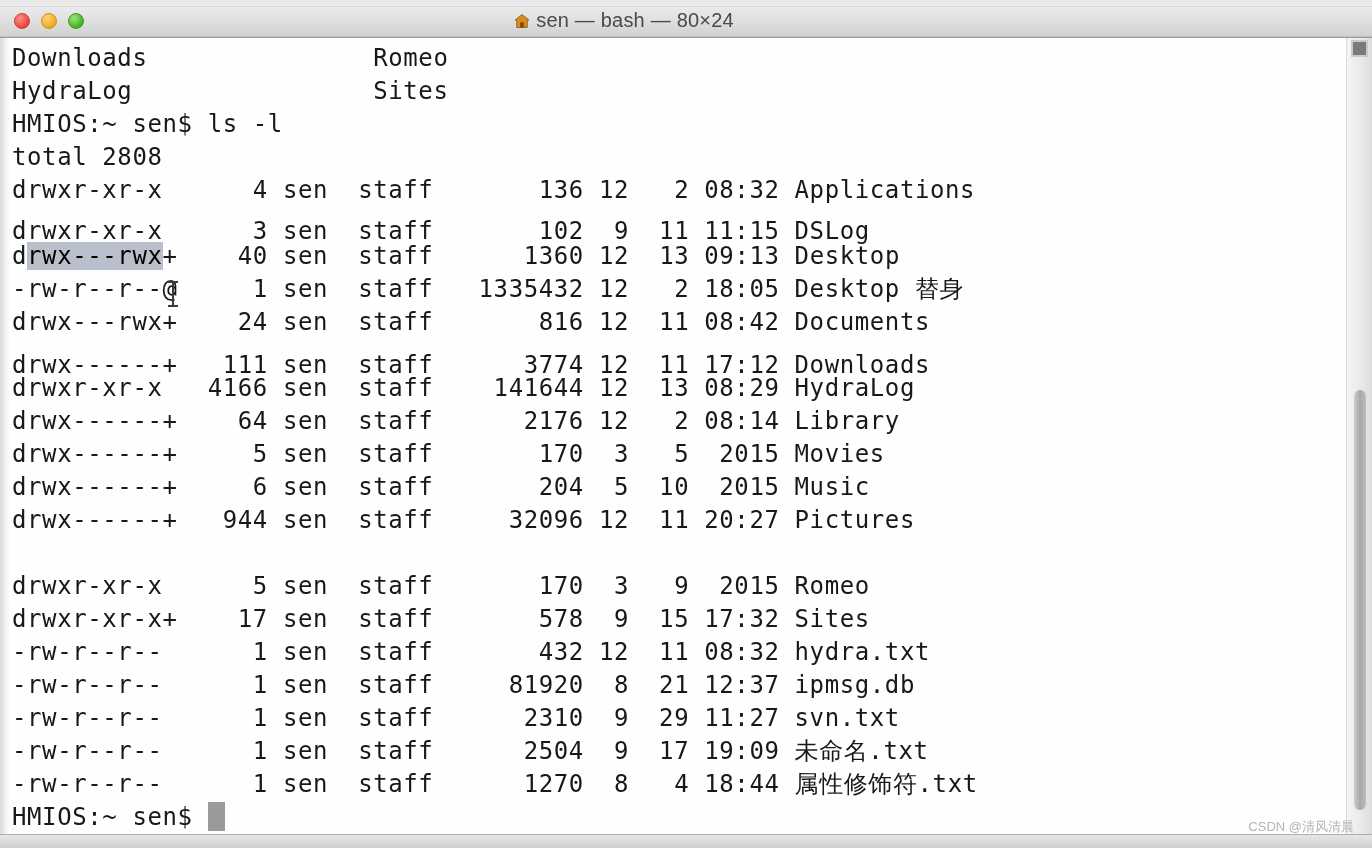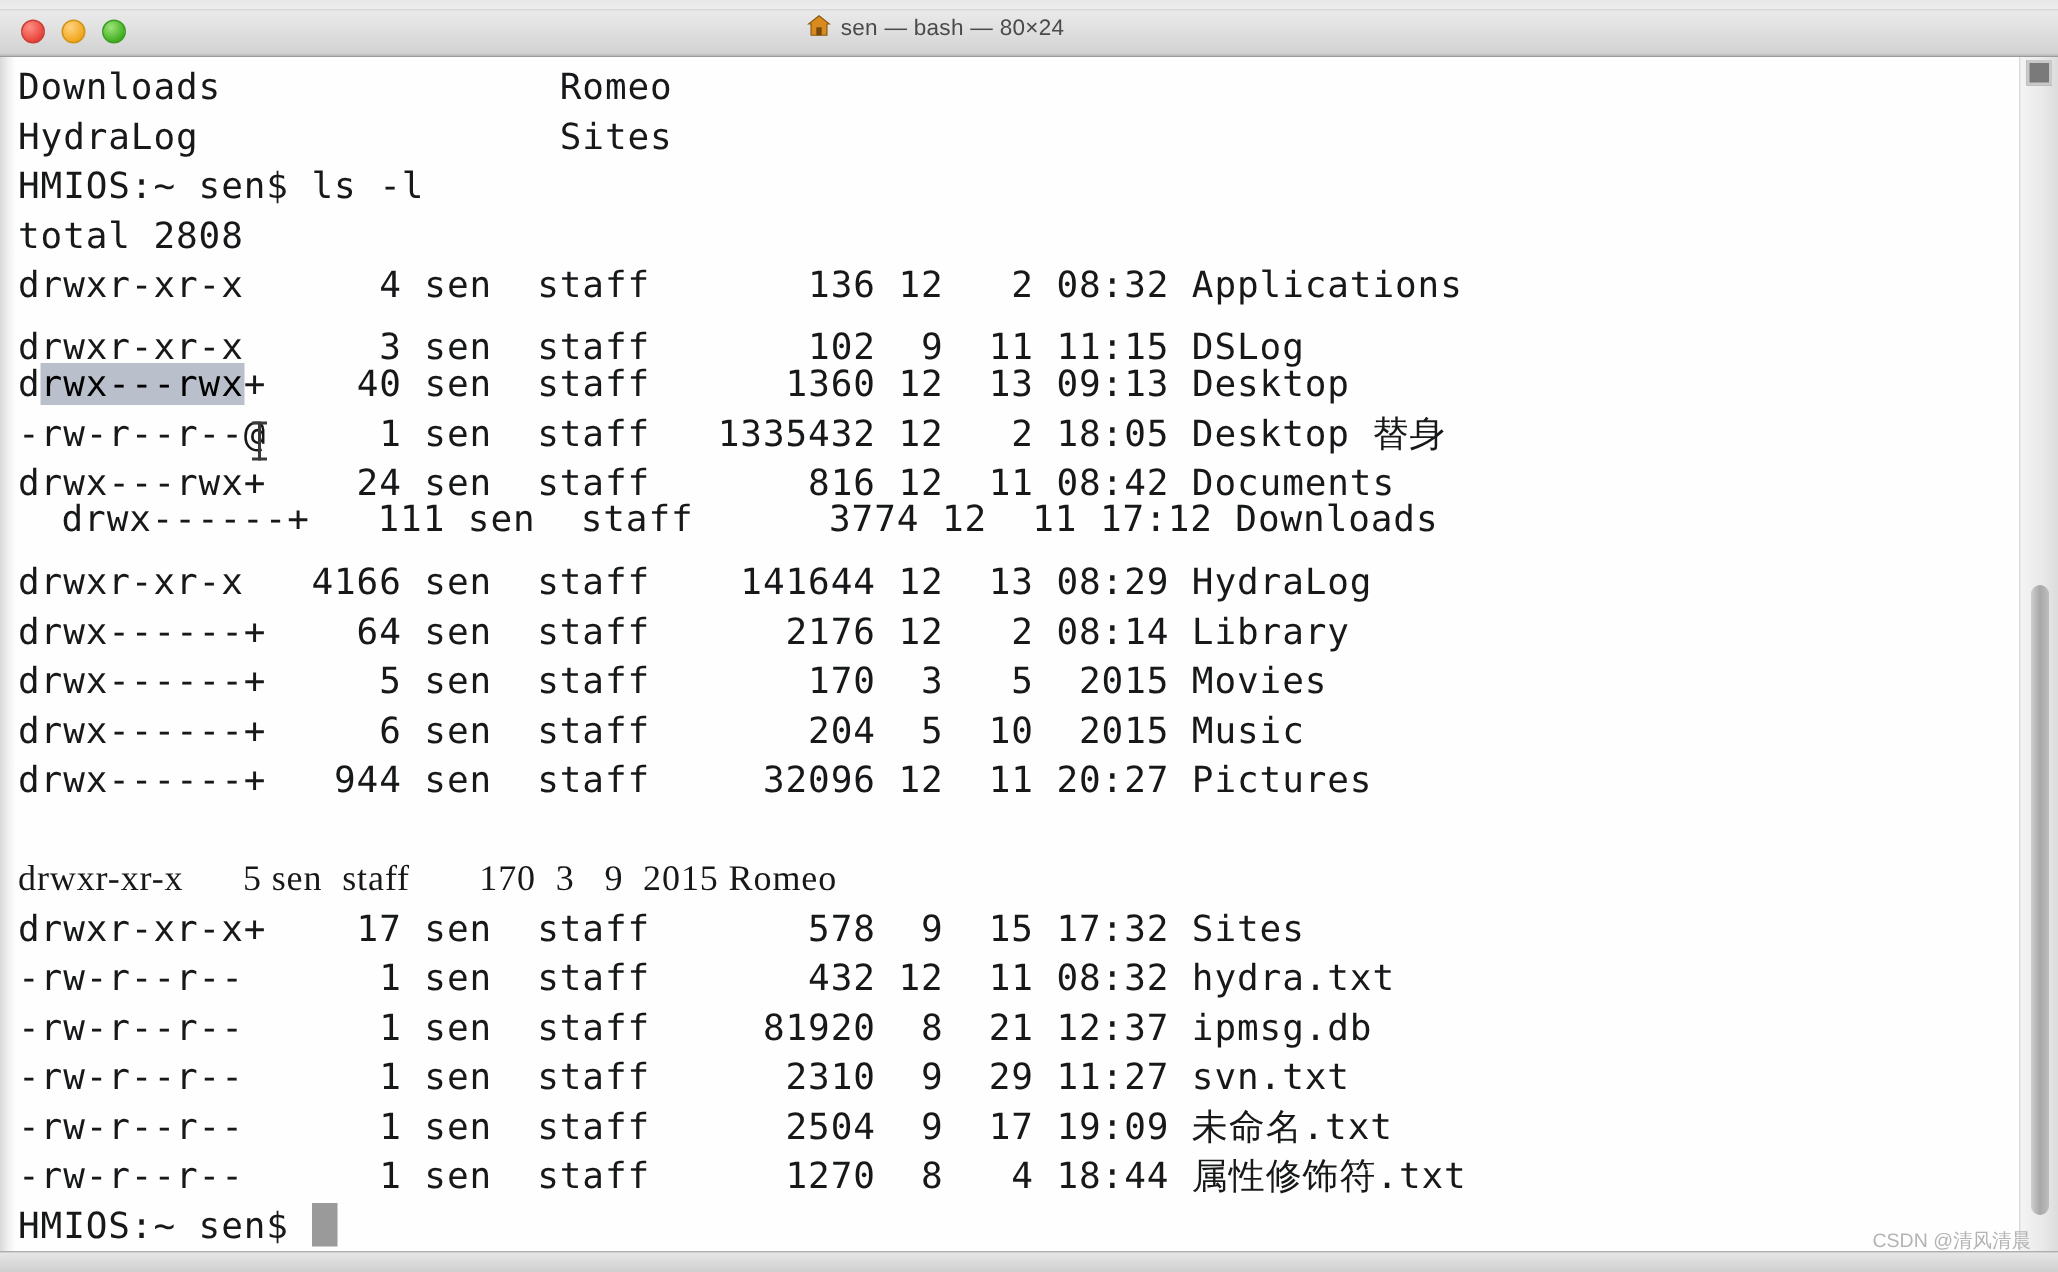--- a/index.html
+++ b/index.html
@@ -61,21 +61,21 @@
   .tl-close  { background: radial-gradient(circle at 35% 30%, #ff8d84, #e8463c 70%, #c3342c); border: 1px solid #c64038; }
   .tl-min    { background: radial-gradient(circle at 35% 30%, #ffd280, #f0a81e 70%, #d08d12); border: 1px solid #cf9418; }
   .tl-max    { background: radial-gradient(circle at 35% 30%, #9ee47a, #43b023 70%, #369618); border: 1px solid #3d9e21; }
 
   .title-center {
     position: absolute;
     left: 0; top: 9px;
     width: 1248px;
     text-align: center;
     font-family: "Liberation Sans", sans-serif;
-    font-size: 15px;
+    font-size: 20px;
     color: #4a4a4a;
     letter-spacing: 0.2px;
     white-space: nowrap;
   }
   .home-icon {
     display: inline-block;
     vertical-align: -2px;
     margin-right: 6px;
   }
 
@@ -234,27 +234,27 @@
 
     <div class="line" style="top: 0px;"><span>Downloads               Romeo</span></div>
         <div class="line" style="top: 66px;"><span>HMIOS:~ sen$ ls -l</span></div>
         <div class="line" style="top: 33px;"><span>HydraLog                Sites</span></div>
         <div class="line" style="top: 99px;"><span>total 2808</span></div>
         <div class="line" style="top: 132px;"><span>drwxr-xr-x </span><span>     4 sen  staff       136 12   2 08:32 Applications</span></div>
         <div class="line" style="top: 173px; text-align: right;"><span>drwxr-xr-x </span><span>     3 sen  staff       102  9  11 11:15 DSLog</span></div>
         <div class="line" style="top: 198px;"><span>d</span><span class="sel">rwx---rwx</span><span>+</span><span>    40 sen  staff      1360 12  13 09:13 Desktop</span></div>
         <div class="line" style="top: 231px;"><span>-rw-r--r--@</span><span>     1 sen  staff   1335432 12   2 18:05 Desktop 替身</span></div>
         <div class="line" style="top: 264px;"><span>drwx---rwx+</span><span>    24 sen  staff       816 12  11 08:42 Documents</span></div>
-        <div class="line" style="top: 288px; margin-left: 29px;"><span>drwx------+</span><span>   111 sen  staff      3774 12  11 17:12 Downloads</span></div>
+        <div class="line" style="top: 307px;"><span>drwx------+</span><span>   111 sen  staff      3774 12  11 17:12 Downloads</span></div>
         <div class="line" style="top: 330px;"><span>drwxr-xr-x </span><span>  4166 sen  staff    141644 12  13 08:29 HydraLog</span></div>
         <div class="line" style="top: 363px;"><span>drwx------+</span><span>    64 sen  staff      2176 12   2 08:14 Library</span></div>
         <div class="line" style="top: 396px;"><span>drwx------+</span><span>     5 sen  staff       170  3   5  2015 Movies</span></div>
         <div class="line" style="top: 429px;"><span>drwx------+</span><span>     6 sen  staff       204  5  10  2015 Music</span></div>
         <div class="line" style="top: 462px;"><span>drwx------+</span><span>   944 sen  staff     32096 12  11 20:27 Pictures</span></div>
-        <div class="line" style="top: 528px; font-family: Liberation Serif, serif;"><span>drwxr-xr-x </span><span>     5 sen  staff       170  3   9  2015 Romeo</span></div>
+        <div class="line" style="top: 528px;"><span>drwxr-xr-x </span><span>     5 sen  staff       170  3   9  2015 Romeo</span></div>
         <div class="line" style="top: 561px;"><span>drwxr-xr-x+</span><span>    17 sen  staff       578  9  15 17:32 Sites</span></div>
         <div class="line" style="top: 594px;"><span>-rw-r--r-- </span><span>     1 sen  staff       432 12  11 08:32 hydra.txt</span></div>
         <div class="line" style="top: 627px;"><span>-rw-r--r-- </span><span>     1 sen  staff     81920  8  21 12:37 ipmsg.db</span></div>
         <div class="line" style="top: 660px;"><span>-rw-r--r-- </span><span>     1 sen  staff      2310  9  29 11:27 svn.txt</span></div>
         <div class="line" style="top: 693px;"><span>-rw-r--r-- </span><span>     1 sen  staff      2504  9  17 19:09 未命名.txt</span></div>
         <div class="line" style="top: 726px;"><span>-rw-r--r-- </span><span>     1 sen  staff      1270  8   4 18:44 属性修饰符.txt</span></div>
         <div class="line" style="top: 759px;"><span>HMIOS:~ sen$ </span><span class="cursor-block"></span></div>
       </div>
 
     <div class="ibeam"></div>

